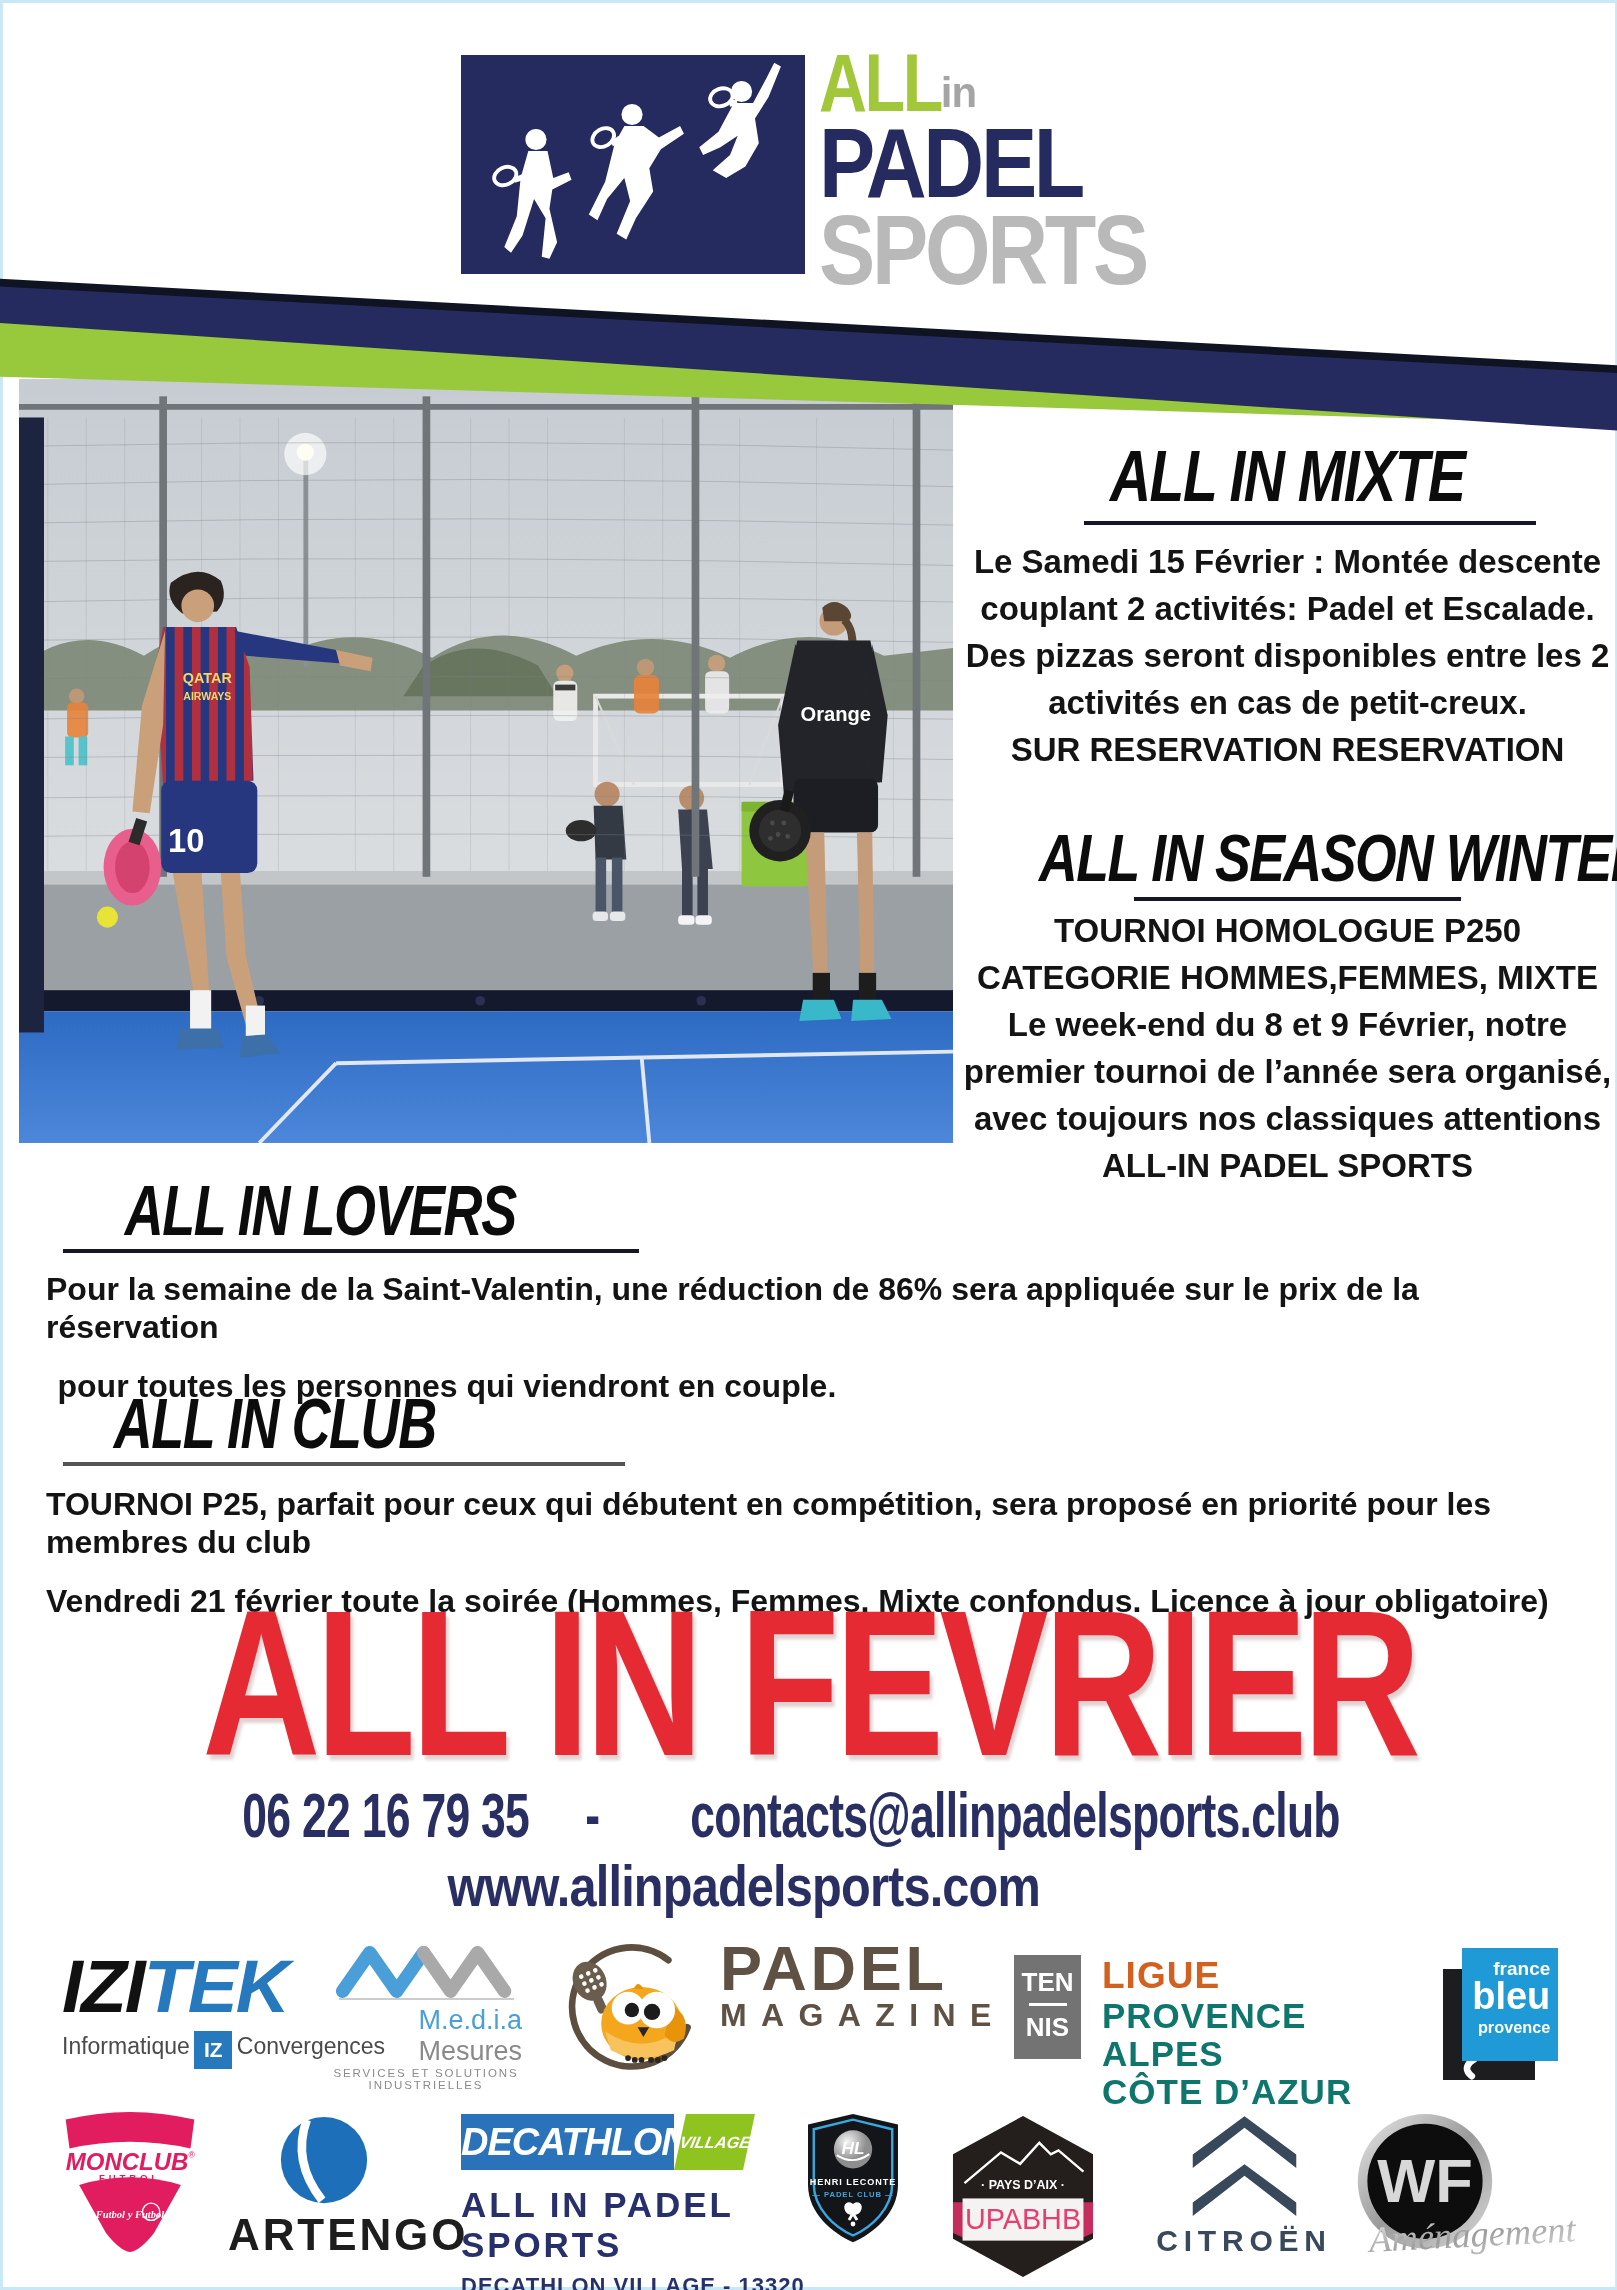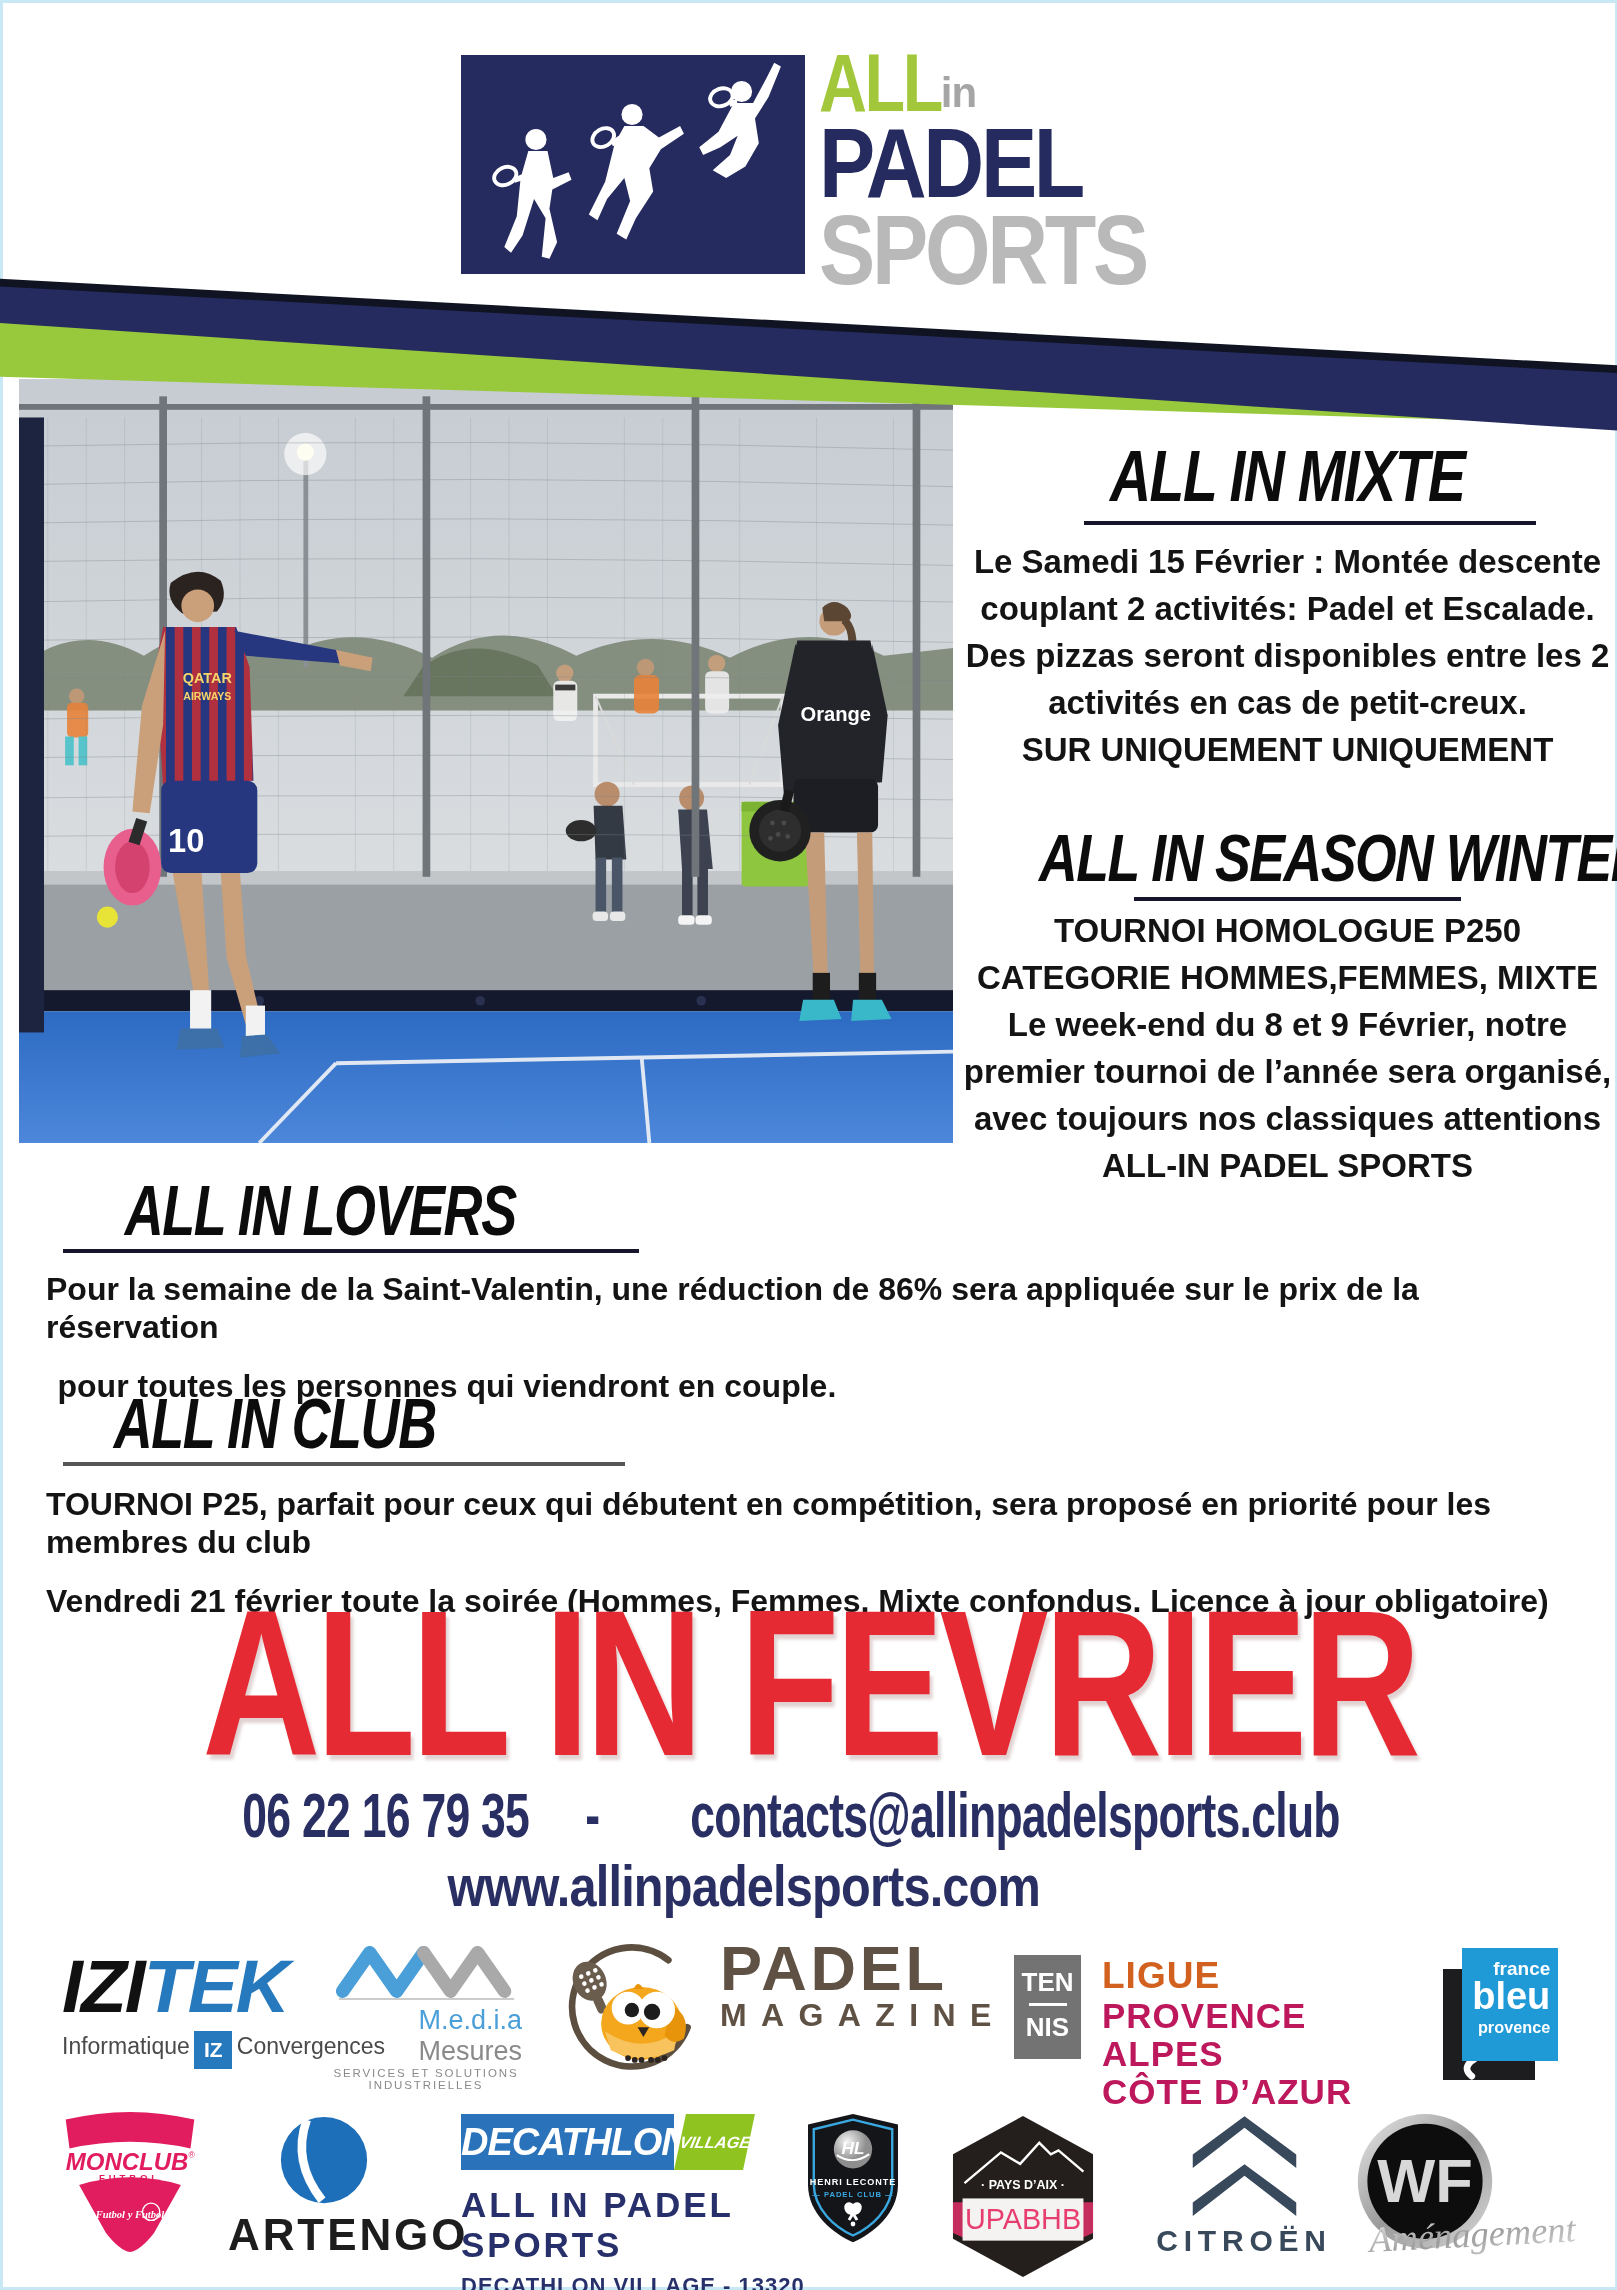--- a/index.html
+++ b/index.html
@@ -39,21 +39,21 @@
      letter-spacing:-1px;}
   .izi-big{font-size:75px;font-weight:bold;font-style:italic;letter-spacing:-1.9px;}
   .izi-sub{font-size:23px;color:#4a4a4a;font-weight:normal;}
   .izi-sq{display:inline-block;width:38px;height:38px;background:#2779bd;color:#fff;
           font-weight:bold;font-size:21px;text-align:center;line-height:38px;vertical-align:middle;}
   .media-brand{font-size:27px;text-align:right;}
   .media-tag{font-size:11.5px;color:#8a8a8a;letter-spacing:1.9px;font-weight:normal;}
   .pm-title{font-size:63px;font-weight:bold;color:#5f5244;letter-spacing:3.8px;line-height:58px;}
   .pm-sub{font-size:32px;font-weight:bold;color:#5f5244;letter-spacing:14.4px;}
   .ligue-l1{font-size:37px;font-weight:bold;color:#d2611f;letter-spacing:1px;}
-  .ligue-l23{font-size:35px;font-weight:bold;color:#be185d;letter-spacing:1px;line-height:38px;}
+  .ligue-l23{font-size:35px;font-weight:bold;color:#0f766e;letter-spacing:1px;line-height:38px;}
   .fb-black{left:0;top:21px;width:92px;height:111px;background:#1d1d1f;}
   .fb-blue{left:19px;top:0;width:96px;height:113px;background:#1f9ad6;color:#fff;text-align:right;}
   .dec-blue{background:#2a72b9;color:#fff;font-style:italic;font-weight:bold;font-size:38px;
             line-height:56px;text-align:center;letter-spacing:-1px;}
   .dec-green{background:#8fc31f;color:#fff;font-style:italic;font-weight:bold;font-size:16.3px;
              line-height:56px;text-align:center;transform:skewX(-12deg);}
   .dec-l1{font-size:35px;font-weight:bold;color:#27306b;letter-spacing:2.9px;}
   .dec-l2{font-size:22px;font-weight:bold;color:#27306b;letter-spacing:1px;}
   .cit-name{font-size:30px;font-weight:bold;color:#39495c;letter-spacing:5.8px;}
   .art-name{font-size:44px;font-weight:bold;color:#1d1d1d;letter-spacing:2.9px;}
@@ -270,21 +270,21 @@
 
   <div class="abs rc" style="top:434px;">
     <span class="h-imp" style="font-size:73px;transform:scaleX(.78);transform-origin:center;">ALL IN MIXTE</span>
   </div>
   <div class="abs rule" style="left:1084px;top:521px;width:452px;"></div>
   <div class="abs rc" style="top:538px;">
     <div class="p-line">Le Samedi 15 Février : Montée descente</div>
     <div class="p-line">couplant 2 activités:  Padel et Escalade.</div>
     <div class="p-line">Des pizzas seront disponibles entre les 2</div>
     <div class="p-line">activités en cas de petit-creux.</div>
-    <div class="p-line">SUR UNIQUEMENT UNIQUEMENT</div>
+    <div class="p-line">SUR RESERVATION RESERVATION</div>
   </div>
 
   <div class="abs rc" style="top:819px;">
     <span class="h-imp" style="font-size:67px;transform:scaleX(.80);transform-origin:center;">ALL IN SEASON WINTER</span>
   </div>
   <div class="abs rule" style="left:1134px;top:897px;width:327px;"></div>
   <div class="abs rc" style="top:907px;">
     <div class="p-line">TOURNOI HOMOLOGUE P250</div>
     <div class="p-line">CATEGORIE HOMMES,FEMMES, MIXTE</div>
     <div class="p-line">Le week-end du 8 et 9 Février, notre</div>

